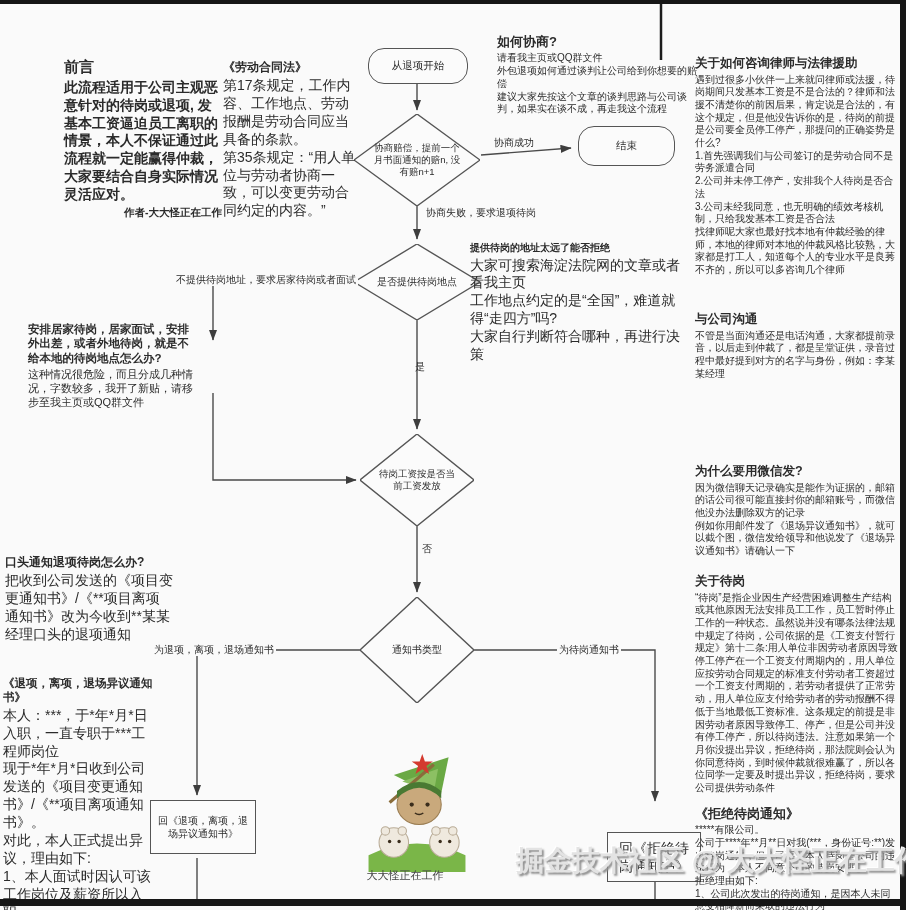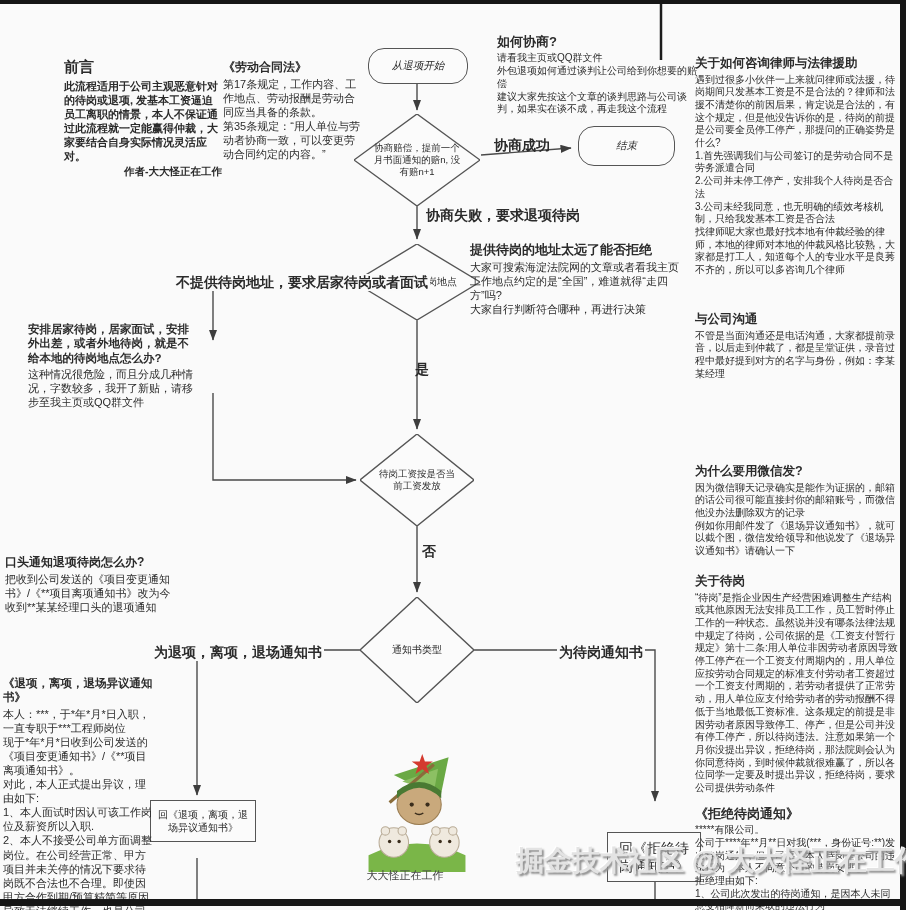--- a/index.html
+++ b/index.html
@@ -13,39 +13,39 @@
   .bar{position:absolute;background:#161616;}
   
   #wires{position:absolute;left:0;top:0;width:906px;height:910px;}
   
   .node{
     position:absolute;box-sizing:border-box;
     border:1.5px solid #555;background:#fbfbfb;
     display:flex;align-items:center;justify-content:center;
     text-align:center;font-size:10.5px;line-height:1.3;padding:3px 5px;
   }
-  .rounded{border-radius:16px;font-style:italic;}
+  .rounded{border-radius:16px;}
   .diamond{position:absolute;}
   .diamond svg{position:absolute;left:0;top:0;width:100%;height:100%;}
   .dlabel{
     position:absolute;left:0;top:0;right:0;bottom:0;
     display:flex;align-items:center;justify-content:center;
     text-align:center;font-size:9.5px;line-height:1.25;padding:0 16px;
   }
   
   .elabel{
-    position:absolute;font-size:14px;white-space:nowrap;
-    background:#fafafa;padding:0 2px;line-height:1.2;font-weight:bold;
+    position:absolute;font-size:10px;white-space:nowrap;
+    background:#fafafa;padding:0 2px;line-height:1.2;
   }
   .nobg{background:transparent;}
   
   .note{position:absolute;box-sizing:border-box;}
   .nt{font-weight:bold;font-size:12px;line-height:1.25;margin-bottom:2px;}
   .nt-big{font-size:15px;}
-  .nb{font-size:11px;line-height:1.28;white-space:pre-line;}
+  .nb{font-size:14px;line-height:1.28;white-space:pre-line;}
   .nb-bold{font-weight:600;}
   .rightcol .nb{font-size:10px;line-height:1.27;}
   .rightcol .nt{font-size:12.5px;}
   .author{font-size:10.5px;font-weight:600;text-align:right;margin-top:2px;}
   .linktxt{font-size:10.5px;line-height:1.3;margin-top:12px;word-break:break-all;color:#333;}
   
   #watermark{
     position:absolute;left:516px;top:842px;width:400px;
     font-size:28px;font-weight:bold;white-space:nowrap;letter-spacing:0px;
     color:#e3e3e3;
@@ -130,21 +130,21 @@
     <svg viewBox="0 0 100 100" preserveAspectRatio="none">
       <polygon points="50,0 100,50 50,100 0,50" fill="#fbfbfb" stroke="#555" stroke-width="1.4" vector-effect="non-scaling-stroke"></polygon>
     </svg>
     <div class="dlabel" style="font-size:10px;">通知书类型</div>
   </div>
 
   <div class="elabel" style="left:152px;top:644px;">为退项，离项，退场通知书</div>
 
   <div class="elabel" style="left:557px;top:644px;">为待岗通知书</div>
 
-  <div class="node" style="left:150px;top:800px;width:106px;height:42px;font-size:10px;">
+  <div class="node" style="left:150px;top:800px;width:106px;height:54px;font-size:10px;">
     <span>回《退项，离项，退场异议通知书》</span>
   </div>
 
   <div class="node" style="left:607px;top:832px;width:94px;height:50px;font-size:14px;">
     <span>回《拒绝待岗通知书》</span>
   </div>
 
   <div id="mascot">
     <svg viewBox="0 0 100 112" width="106" height="118">
       <polygon points="28,20 80,3 72,42" fill="#6aa944"></polygon>
@@ -184,21 +184,21 @@
   </div>
 
   <div class="note" style="left:497px;top:34px;width:200px;">
     <div class="nt" style="font-size:13px;">如何协商?</div>
     <div class="nb" style="font-size:10px;">请看我主页或QQ群文件
 外包退项如何通过谈判让公司给到你想要的赔偿
 建议大家先按这个文章的谈判思路与公司谈判，如果实在谈不成，再走我这个流程</div>
   </div>
 
   <div class="note" style="left:470px;top:242px;width:220px;">
-    <div class="nt" style="font-size:13px;">提供待岗的地址太远了能否拒绝</div>
+    <div class="nt" style="font-size:10px;">提供待岗的地址太远了能否拒绝</div>
     <div class="nb">大家可搜索海淀法院网的文章或者看我主页
 工作地点约定的是“全国”，难道就得“走四方”吗?
 大家自行判断符合哪种，再进行决策</div>
   </div>
 
   <div class="note" style="left:28px;top:322px;width:168px;">
     <div class="nt" style="font-size:11.5px;">安排居家待岗，居家面试，安排外出差，或者外地待岗，就是不给本地的待岗地点怎么办?</div>
     <div class="nb" style="font-size:11px;">这种情况很危险，而且分成几种情况，字数较多，我开了新贴，请移步至我主页或QQ群文件</div>
   </div>
 

